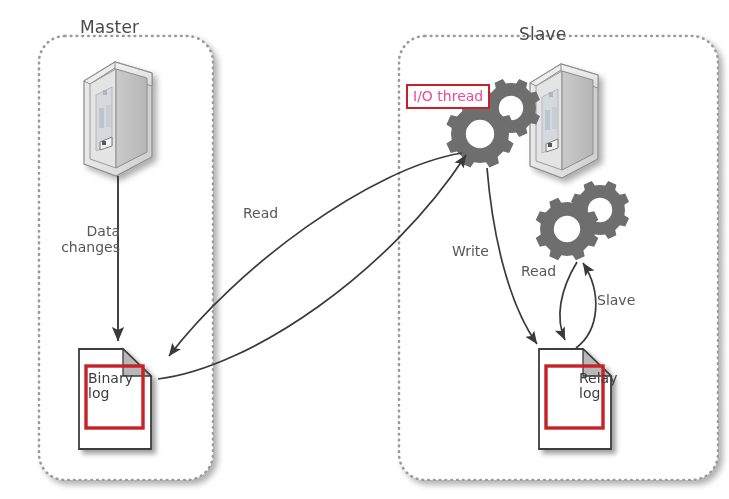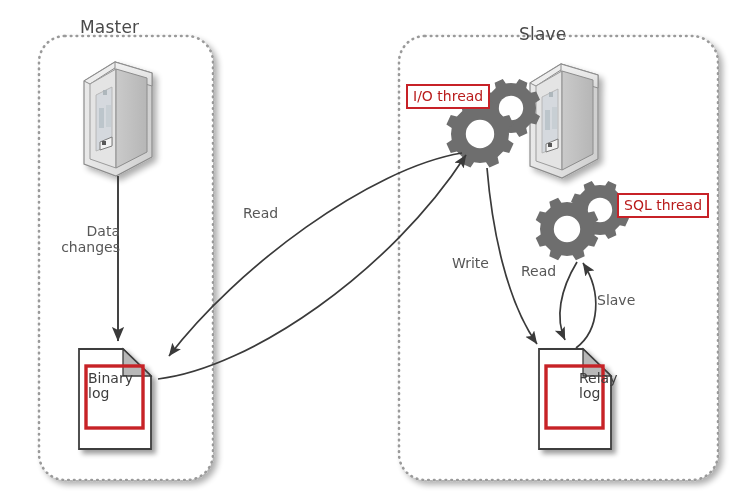--- a/index.html
+++ b/index.html
@@ -36,29 +36,29 @@
   .edge-label {
     position: absolute;
     font-size: 14px;
     color: #575757;
     white-space: nowrap;
     line-height: 1.12;
     font-family: "DejaVu Sans", sans-serif;
   }
   #lbl-read-main   { left: 243px; top: 206px; }
   #lbl-datachanges { left: 58px;  top: 224px; text-align: right; width: 62px; }
-  #lbl-write       { left: 452px; top: 256px; }
+  #lbl-write       { left: 452px; top: 244px; }
   #lbl-read-relay  { left: 521px; top: 264px; }
   #lbl-replay      { left: 597px; top: 293px; }
 
   .thread-tag {
     position: absolute;
     border: 2px solid #c72127;
     background: #ffffff;
-    color: #b91c1c;
+    color: #ec4899;
     font-size: 14px;
     padding: 2px 5px 3px 5px;
     white-space: nowrap;
     font-family: "DejaVu Sans", sans-serif;
   }
   #tag-io  { left: 406px; top: 84px; }
   #tag-sql { left: 617px; top: 193px; }
 
   .doc-label {
     position: absolute;
@@ -248,21 +248,20 @@
       <path d="M576,348 C 600,330 602,292 583,263" fill="none" stroke="#3a3a3a" stroke-width="1.7" marker-end="url(#arrowSolid)"></path>
     </g>
   </svg>
 
   <div class="zone-title" id="title-master">Master</div>
 
   <div class="zone-title" id="title-slave">Slave</div>
 
   <div class="thread-tag" id="tag-io">I/O thread</div>
 
-  <div class="thread-tag" id="tag-sql">SQL thread</div>
 
   <div class="edge-label" id="lbl-datachanges">
     <div>Data</div>
     <div>changes</div>
   </div>
 
   <div class="edge-label" id="lbl-read-main">Read</div>
 
   <div class="edge-label" id="lbl-write">Write</div>
 

